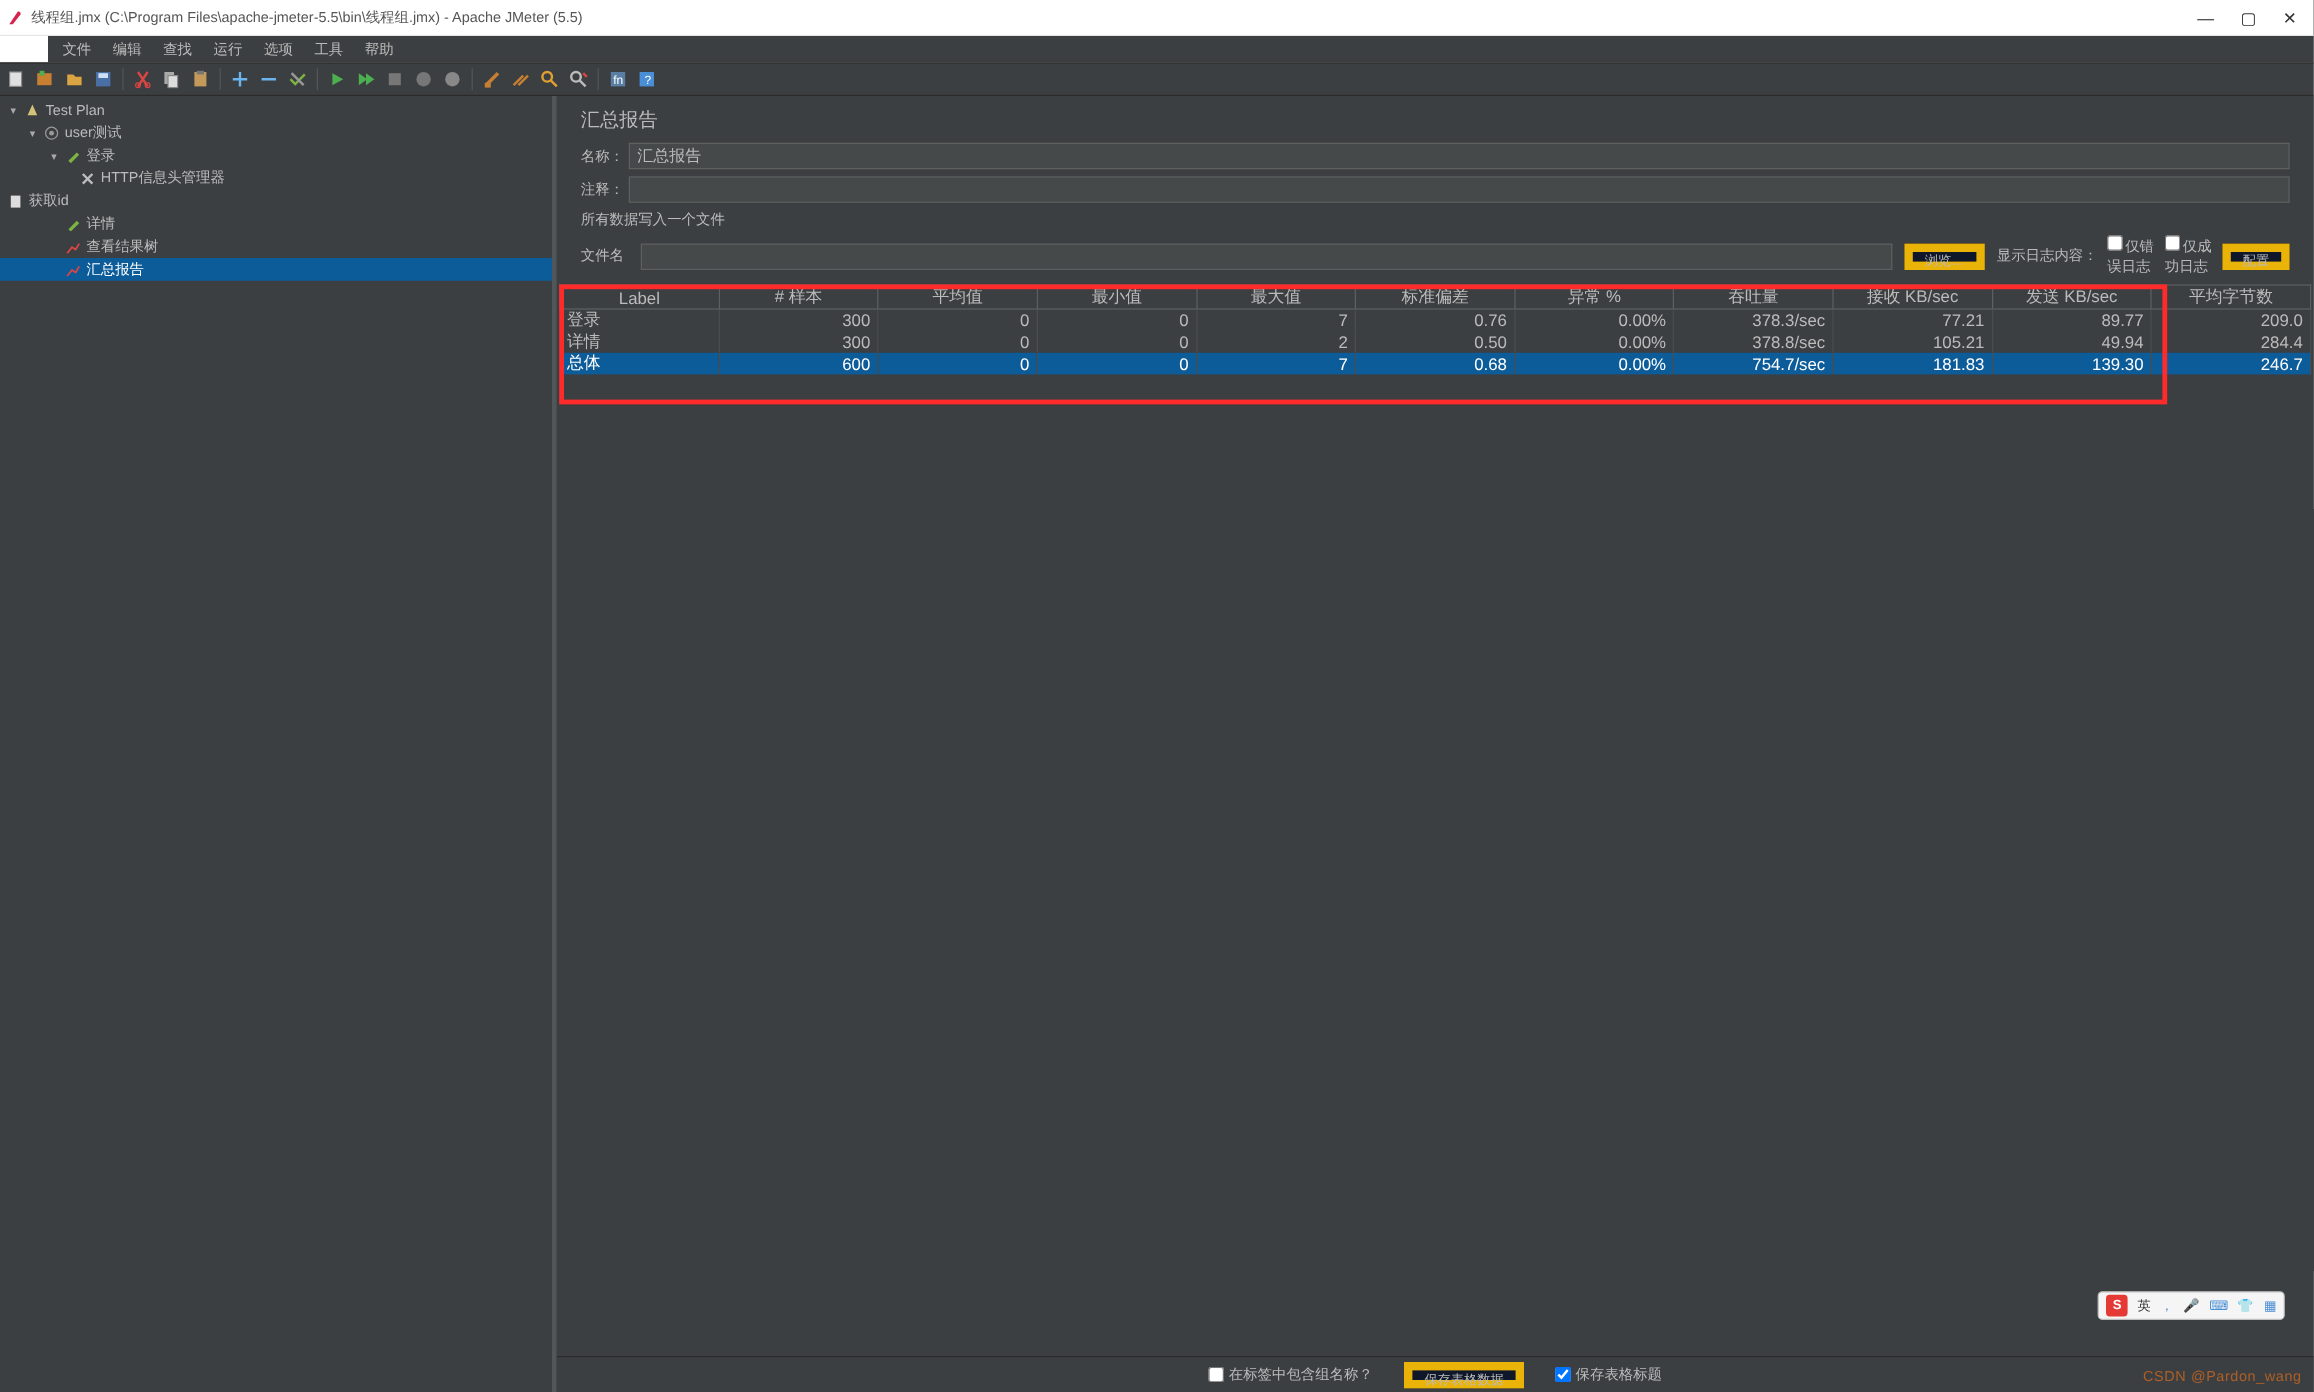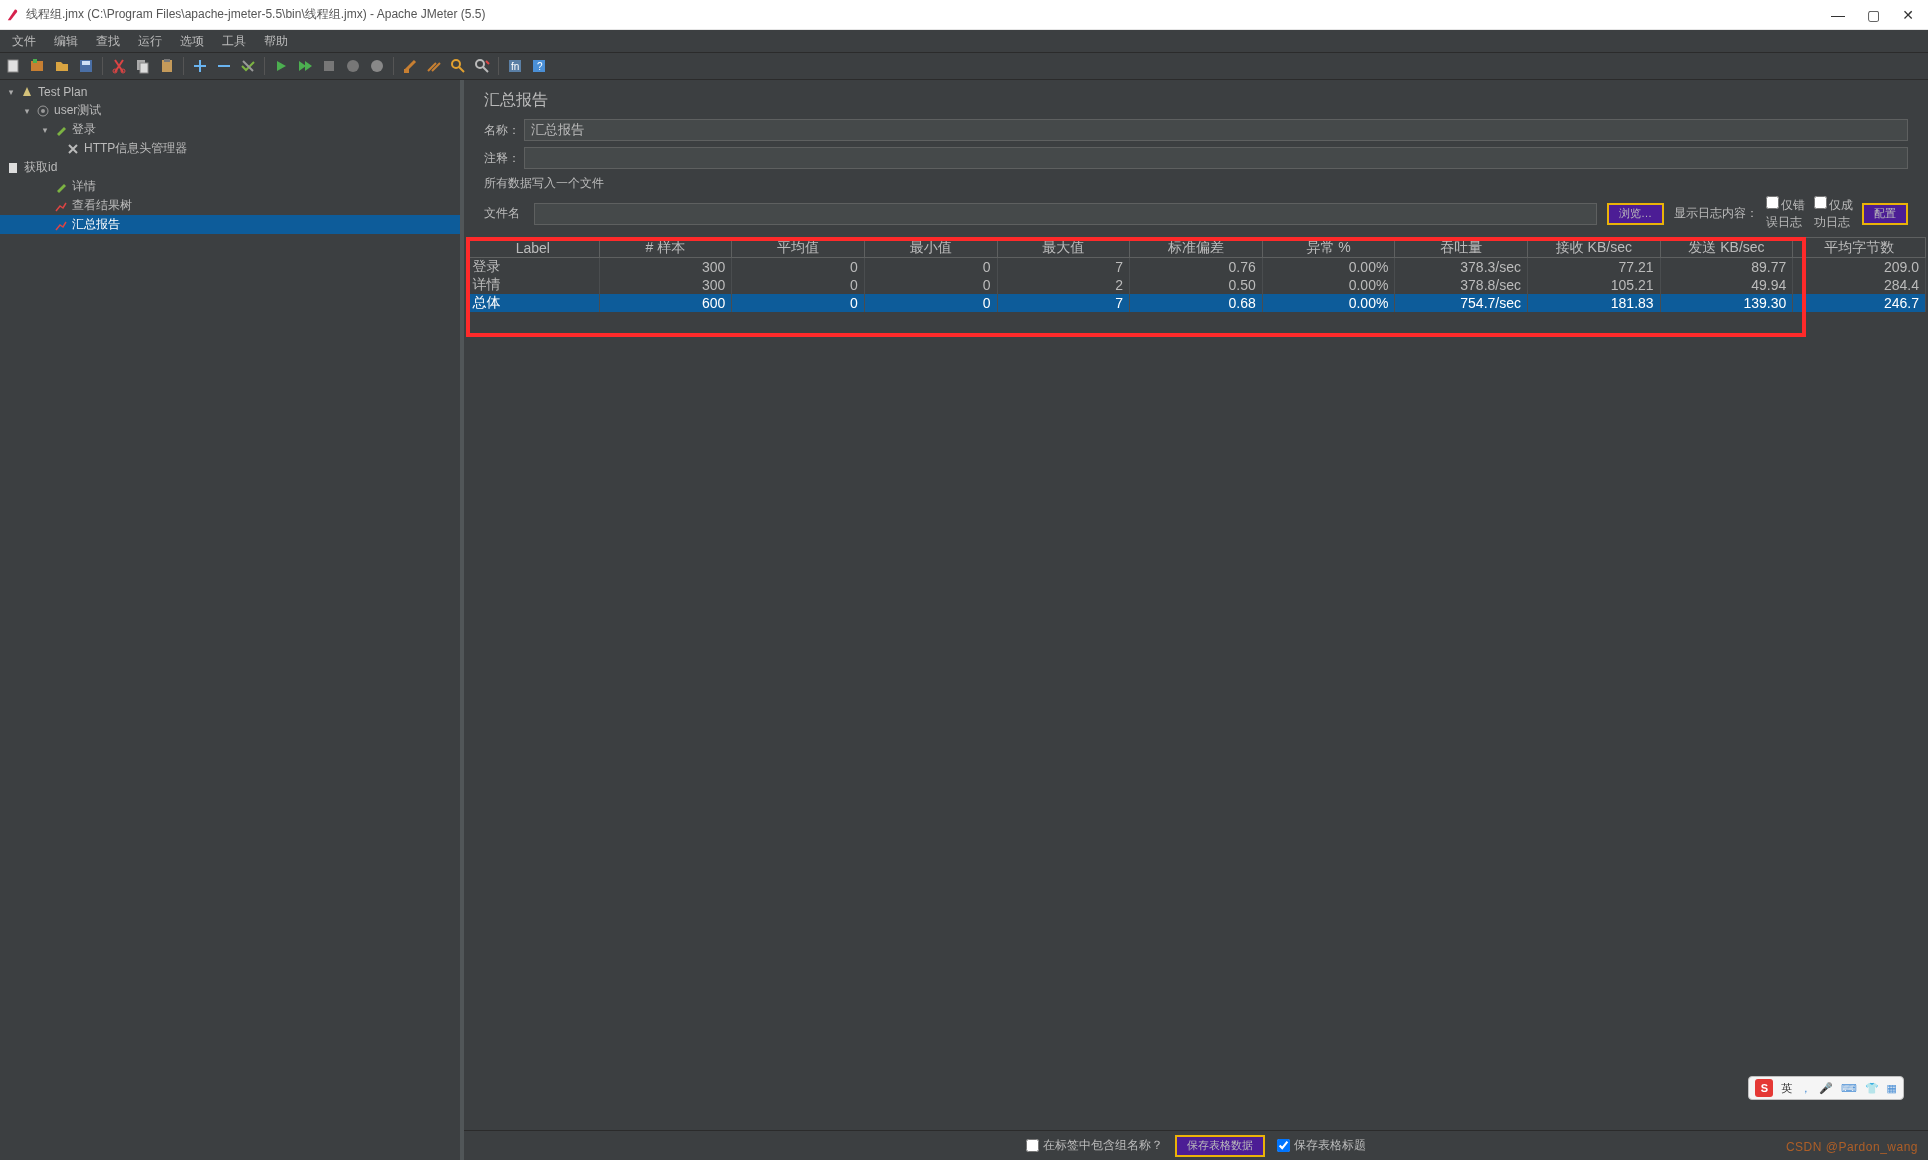--- a/index.html
+++ b/index.html
@@ -4,21 +4,21 @@
 <style>
   * { box-sizing: border-box; margin: 0; padding: 0; }
   body { font-family: "Microsoft YaHei", Arial, sans-serif; font-size: 12px; background: #3c3f41; color: #bbbbbb; overflow: hidden; }
   .window { width: 1928px; height: 1160px; display: flex; flex-direction: column; background: #fff; }
   .titlebar { height: 30px; background: #ffffff; display: flex; align-items: center; padding: 0 6px; color: #000; border-bottom: 1px solid #e5e5e5; }
   .titlebar .feather { width: 14px; height: 14px; margin-right: 6px; }
   .titlebar .feather svg path { fill: #d6224d; }
   .titlebar .title { flex: 1; color: #555; font-size: 12px; }
   .titlebar .winbtns { display: flex; gap: 22px; margin-right: 8px; font-size: 14px; font-family: "Segoe UI Symbol", sans-serif; color: #333; }
   .titlebar .winbtns span { cursor: default; }
-  .menubar { height: 22px; background: #3c3f41; display: flex; align-items: center; padding: 0 4px; gap: 2px; color: #bbbbbb; }
+  .menubar { height: 22px; background: #3c3f41; display: flex; align-items: center; padding: 0 4px; gap: 2px; color: #bbbbbb; margin-left: 40px; }
   .menubar span { padding: 2px 8px; }
   .toolbar { height: 28px; background: #3c3f41; border-top: 1px solid #2b2b2b; border-bottom: 1px solid #2b2b2b; display: flex; align-items: center; padding: 0 4px; gap: 4px; }
   .toolbar .tool { width: 20px; height: 20px; display: flex; align-items: center; justify-content: center; }
   .toolbar .sep { width: 1px; height: 18px; background: #555; margin: 0 2px; }
   .content { flex: 1; display: flex; background: #3c3f41; position: relative; }
   .sidebar { width: 464px; background: #3c3f41; border-right: 4px solid #515658; display: flex; flex-direction: column; overflow: hidden; }
   .tree { padding: 2px 0; }
   .tree-row { display: flex; align-items: center; height: 19px; padding-left: 6px; gap: 4px; white-space: nowrap; }
   .tree-row.sel { background: #0d5c9a; color: #fff; }
   .tree-arrow { width: 10px; text-align: center; color: #aaa; font-size: 9px; }
@@ -26,31 +26,31 @@
   .main { flex: 1; display: flex; flex-direction: column; background: #3c3f41; }
   .panel-header { padding: 10px 20px 0 20px; }
   .panel-title { font-size: 16px; color: #bbbbbb; margin-bottom: 8px; }
   .form-row { display: flex; align-items: center; margin-bottom: 6px; gap: 0; }
   .form-row label { width: 40px; color: #bbb; }
   .form-row input[type=text] { flex: 1; background: #45494a; border: 1px solid #5e6060; color: #bbb; height: 22px; padding: 0 6px; }
   .section-label { margin: 4px 0 4px 0; color: #bbb; }
   .file-row { display: flex; align-items: center; gap: 10px; margin-bottom: 4px; }
   .file-row label { width: 40px; }
   .file-row .file-input { flex: 1; background: #45494a; border: 1px solid #5e6060; height: 22px; }
-  .btn { background: #4c1d95; border: 2px solid #eab308; color: #bbb; height: 22px; padding: 0 10px; font-size: 11px; }
+  .btn { background: #0f172a; border: 7px solid #eab308; color: #bbb; height: 22px; padding: 0 10px; font-size: 11px; }
   .log-opts { display: flex; align-items: center; gap: 8px; color: #bbb; }
   .log-opts input { margin-right: 2px; }
   .table-wrap { flex: 1; position: relative; margin: 2px 2px 0 2px; }
   .highlight-box { position: absolute; left: 0; top: 0; width: calc(100% - 120px); height: 100px; border: 4px solid #ff2a2a; pointer-events: none; z-index: 5; }
   table.data { width: 100%; border-collapse: collapse; table-layout: fixed; font-size: 14px; color: #bbb; }
   table.data th { background: #3c3f41; border: 1px solid #5e6060; height: 20px; font-weight: normal; padding: 0 4px; text-align: center; }
   table.data td { border-right: 1px solid #4a4d4f; height: 18px; padding: 0 6px; text-align: right; }
   table.data td:first-child { text-align: left; }
   table.data tr.rowsel td { background: #0d5c9a; color: #fff; }
-  .bottom-bar { height: 30px; background: #3c3f41; border-top: 1px solid #2b2b2b; display: flex; align-items: center; justify-content: center; gap: 12px; color: #bbb; }
+  .bottom-bar { height: 30px; background: #3c3f41; border-top: 1px solid #2b2b2b; display: flex; align-items: center; justify-content: center; gap: 26px; color: #bbb; }
   .bottom-bar label { display: flex; align-items: center; gap: 4px; }
   .ime-widget { position: absolute; bottom: 60px; right: 24px; display: flex; align-items: center; background: #f5f5f5; border: 1px solid #c0c0c0; border-radius: 4px; height: 24px; padding: 0 6px; gap: 8px; color: #333; font-size: 11px; }
   .ime-widget .slogo { width: 18px; height: 18px; background: #e53935; color: #fff; display: flex; align-items: center; justify-content: center; border-radius: 3px; font-weight: bold; }
   .watermark { position: absolute; bottom: 6px; right: 10px; color: #f97316; font-size: 12px; opacity: .6; letter-spacing: .5px; }
 </style>
 </head>
 <body>
 
 <div class="window">
 

